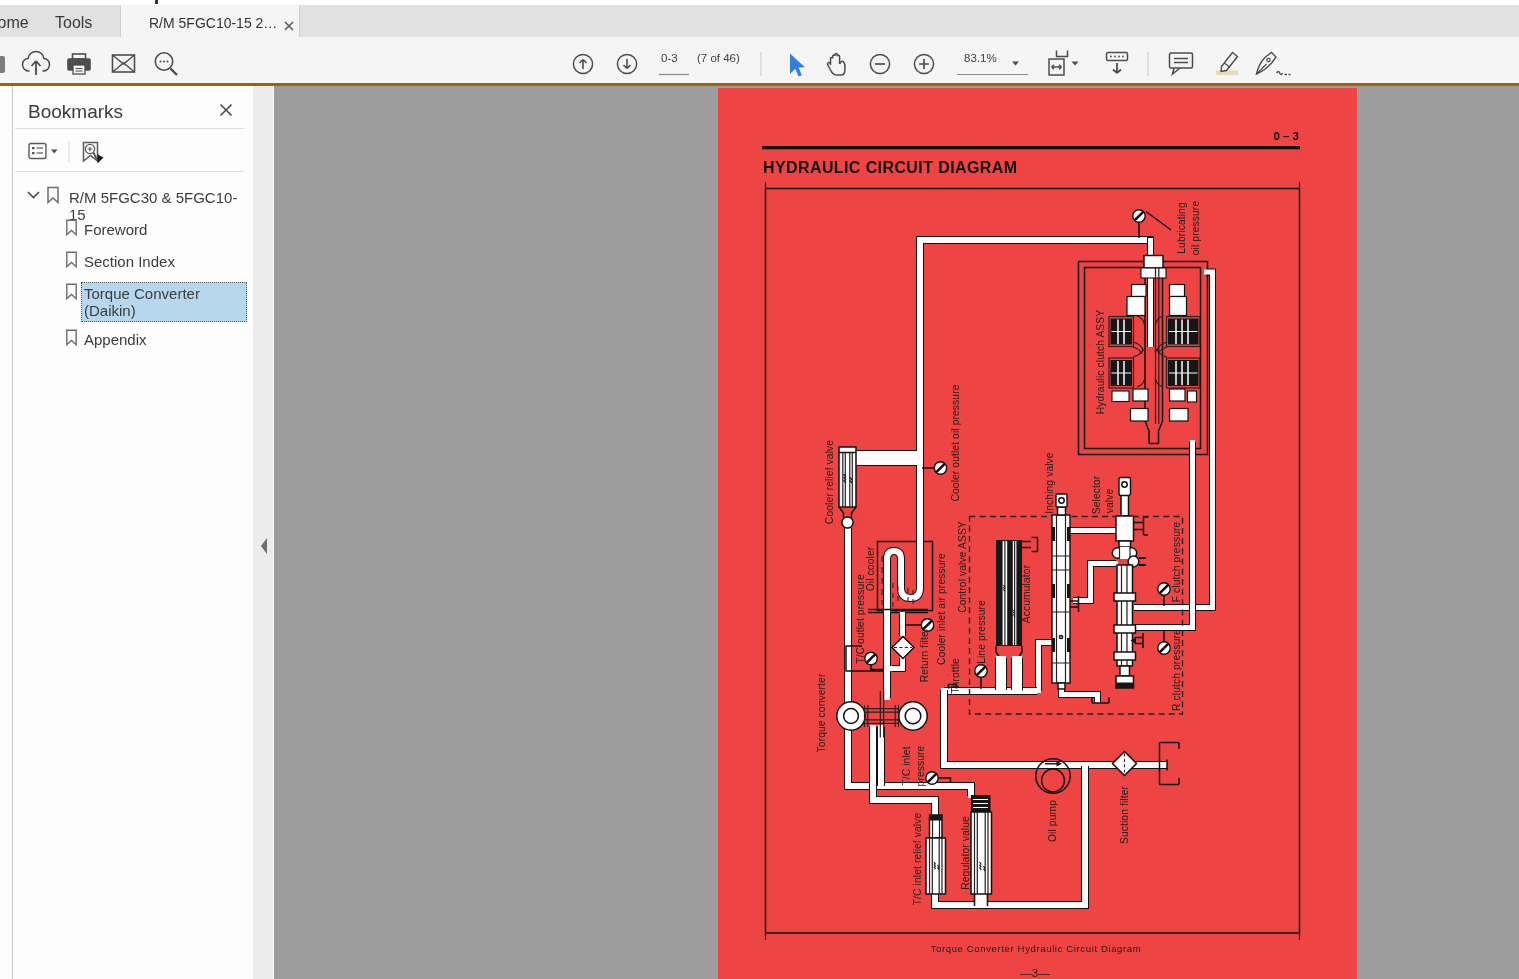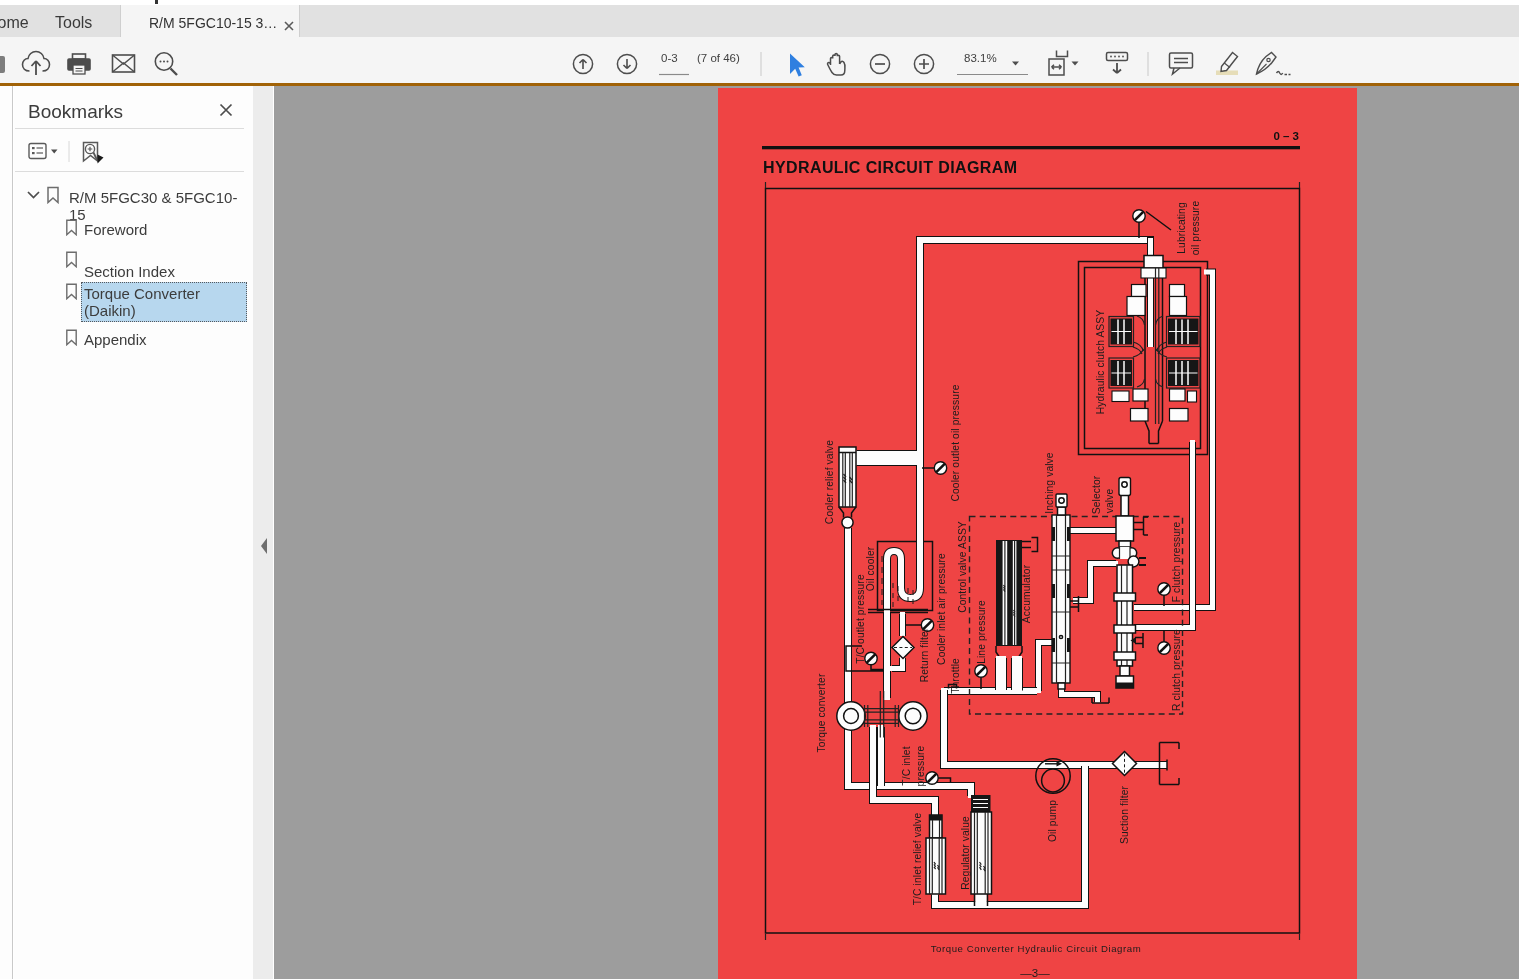--- a/index.html
+++ b/index.html
@@ -31,21 +31,21 @@
 </head>
 <body>
 <div id="app">
   <div id="topstrip" class="abs">
       <div class="abs" style="left:155px;top:0;width:3px;height:4px;background:#333"></div>
     </div>
   <div id="tabbar" class="abs">
     <div class="tabtxt" style="left:-14px;">Home</div>
     <div class="tabtxt" style="left:55px;">Tools</div>
     <div id="activetab"></div>
-    <div class="tabtxt" style="left:149px; color:#333; font-size:14px; top:10px;">R/M 5FGC10-15 3…</div>
+    <div class="tabtxt" style="left:149px; color:#333; font-size:14px; top:10px;">R/M 5FGC10-15 2…</div>
     <svg class="abs" style="left:283px;top:15px" width="12" height="12" viewBox="0 0 12 12">
       <path d="M2 2 L10 10 M10 2 L2 10" stroke="#5a5a5a" stroke-width="1.6"></path>
     </svg>
   </div>
   <div id="toolbar" class="abs">
     <svg class="abs" style="left:0;top:0" width="1519" height="48" viewBox="0 0 1519 48">
       <g stroke="#4d4d4d" fill="none" stroke-width="1.6">
 
         <rect x="-8" y="19" width="13" height="17" rx="2" fill="#7d7d7d" stroke="none"></rect>
 
@@ -169,21 +169,21 @@
       <path d="M2 1.5 h10 v15 l-5 -4.5 l-5 4.5 Z" stroke="#6d6d6d" stroke-width="1.5" fill="none"></path>
     </svg>
     <div class="bmtxt" style="left:55px; top:103px;">R/M 5FGC30 &amp; 5FGC10-15</div>
     <svg class="abs" style="left:51px;top:133px" width="13" height="17" viewBox="0 0 13 17">
       <path d="M1.8 1.2 h9.4 v14.5 l-4.7 -4.2 l-4.7 4.2 Z" stroke="#6d6d6d" stroke-width="1.4" fill="none"></path>
     </svg>
     <div class="bmtxt" style="left:70px; top:135px;">Foreword</div>
     <svg class="abs" style="left:51px;top:165px" width="13" height="17" viewBox="0 0 13 17">
       <path d="M1.8 1.2 h9.4 v14.5 l-4.7 -4.2 l-4.7 4.2 Z" stroke="#6d6d6d" stroke-width="1.4" fill="none"></path>
     </svg>
-    <div class="bmtxt" style="left:70px; top:177px;">Section Index</div>
+    <div class="bmtxt" style="left:70px; top:167px;">Section Index</div>
     <svg class="abs" style="left:51px;top:197px" width="13" height="17" viewBox="0 0 13 17">
       <path d="M1.8 1.2 h9.4 v14.5 l-4.7 -4.2 l-4.7 4.2 Z" stroke="#6d6d6d" stroke-width="1.4" fill="none"></path>
     </svg>
     <div class="abs" style="left:67px; top:196px; width:166px; height:40px; background:#b7d7ee; border:1px dotted #55595e;"></div>
     <div class="bmtxt" style="left:70px; top:199px;">Torque Converter<br>(Daikin)</div>
     <svg class="abs" style="left:51px;top:243px" width="13" height="17" viewBox="0 0 13 17">
       <path d="M1.8 1.2 h9.4 v14.5 l-4.7 -4.2 l-4.7 4.2 Z" stroke="#6d6d6d" stroke-width="1.4" fill="none"></path>
     </svg>
     <div class="bmtxt" style="left:70px; top:245px;">Appendix</div>
   </div>

